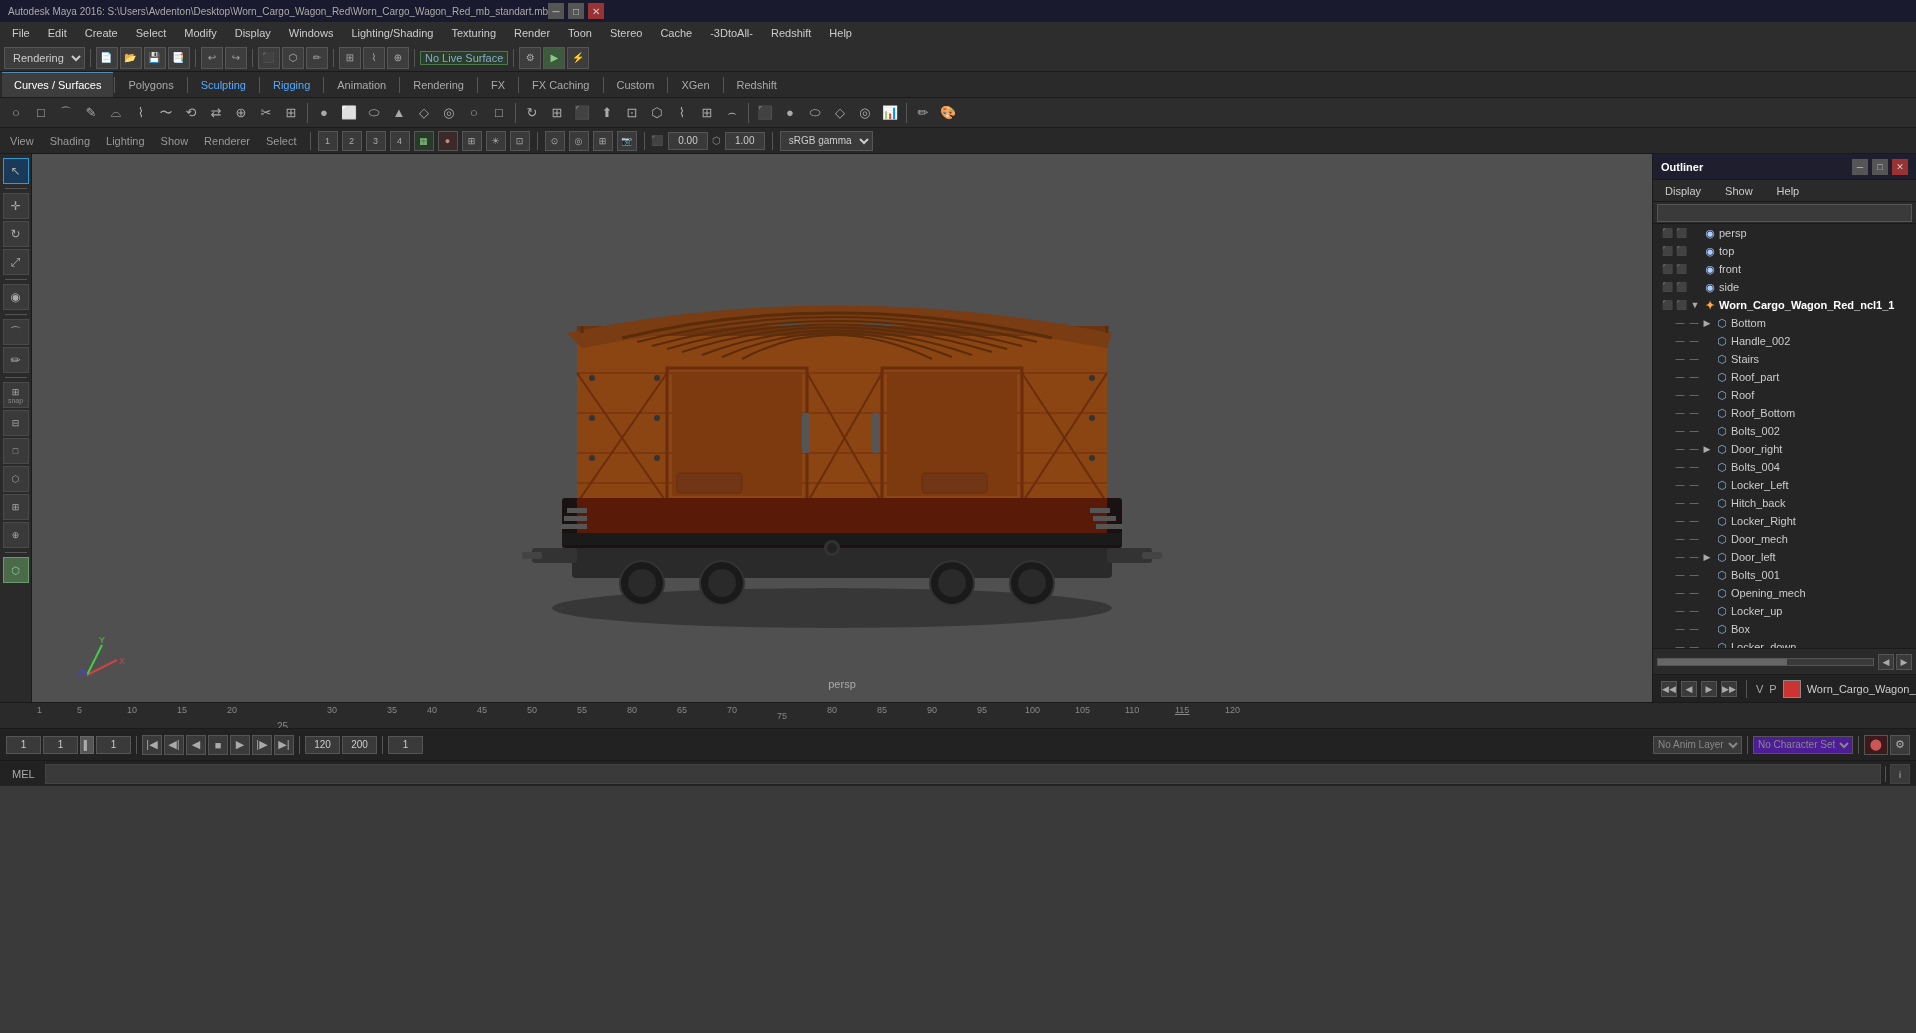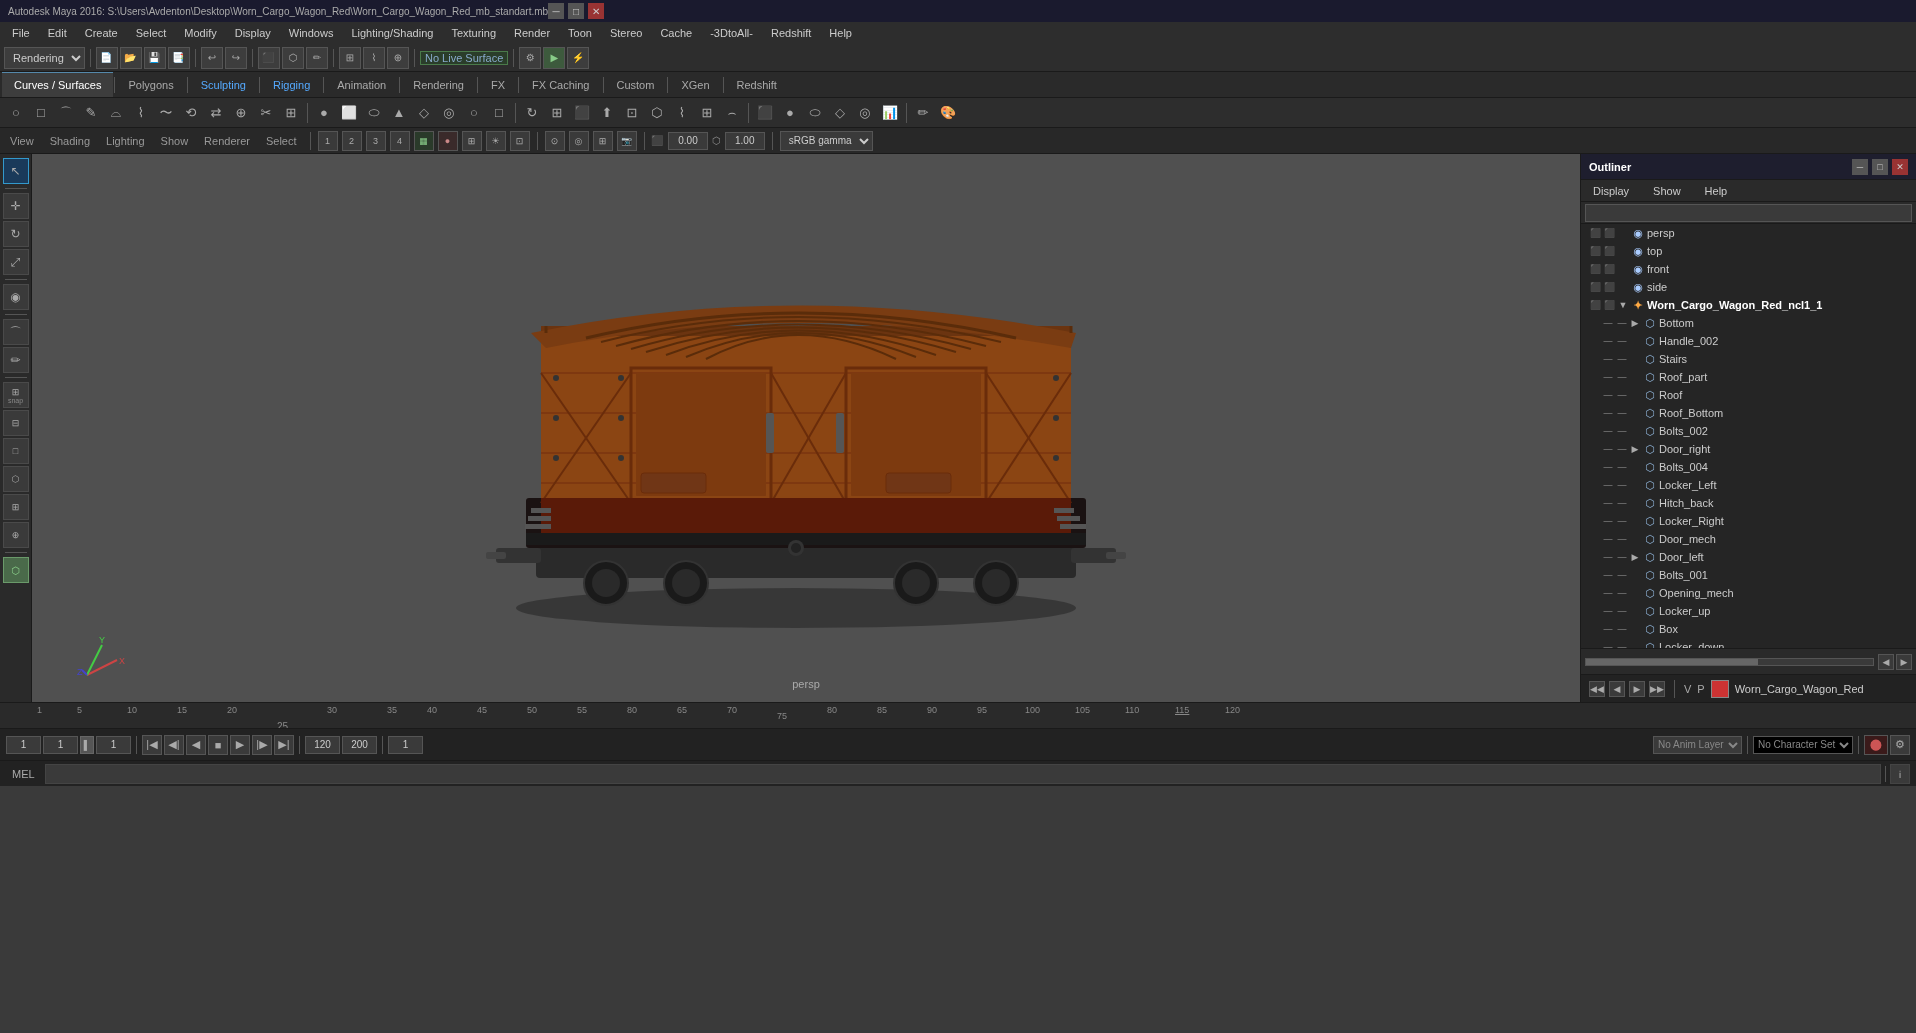--- a/index.html
+++ b/index.html
@@ -296,21 +296,21 @@
       position: absolute;
       bottom: 12px;
       left: 50%;
       transform: translateX(-50%);
       color: #aaaaaa;
       font-size: 11px;
     }
 
     
     #outliner-panel {
-      width: 336px;
+      width: 264px;
       background: #252525;
       border-left: 1px solid #1a1a1a;
       display: flex;
       flex-direction: column;
       flex-shrink: 0;
     }
     #outliner-title-bar {
       height: 26px;
       background: #1e1e2e;
       display: flex;
@@ -1126,21 +1126,21 @@
   <div style="flex:1;"></div>
 
   <div style="display:flex;align-items:center;gap:4px;">
     <select style="height:18px;background:#3a3a3a;border:1px solid #555;color:#888;font-size:10px;">
       <option>No Anim Layer</option>
     </select>
   </div>
   <div class="tb-separator"></div>
 
   <div style="display:flex;align-items:center;gap:4px;">
-    <select style="height:18px;background:#000000;border:1px solid #555;color:#888;font-size:10px;">
+    <select style="height:18px;background:#4c1d95;border:1px solid #555;color:#888;font-size:10px;">
       <option>No Character Set</option>
     </select>
   </div>
   <div class="tb-separator"></div>
   <div class="anim-btn" style="width:24px; background:#3a1a1a; color:#cc5555;" title="Auto Keyframe">⬤</div>
   <div class="anim-btn">⚙</div>
 </div>
 
 <div id="status-bar">
   <span class="mel-label">MEL</span>

